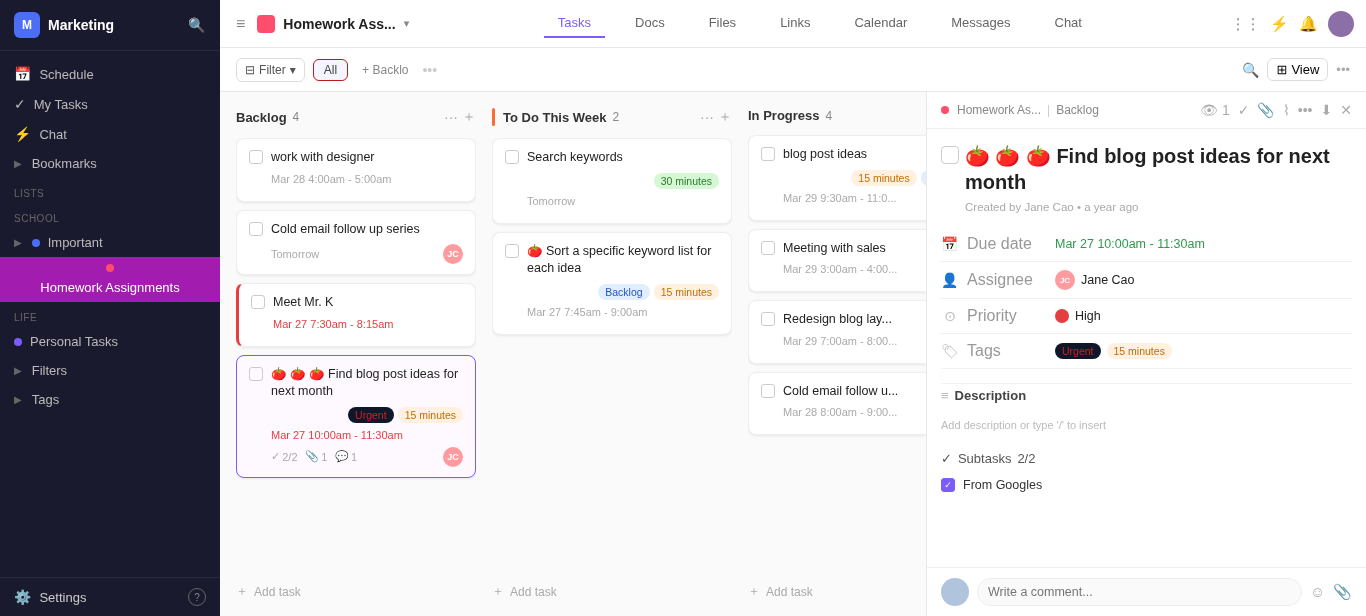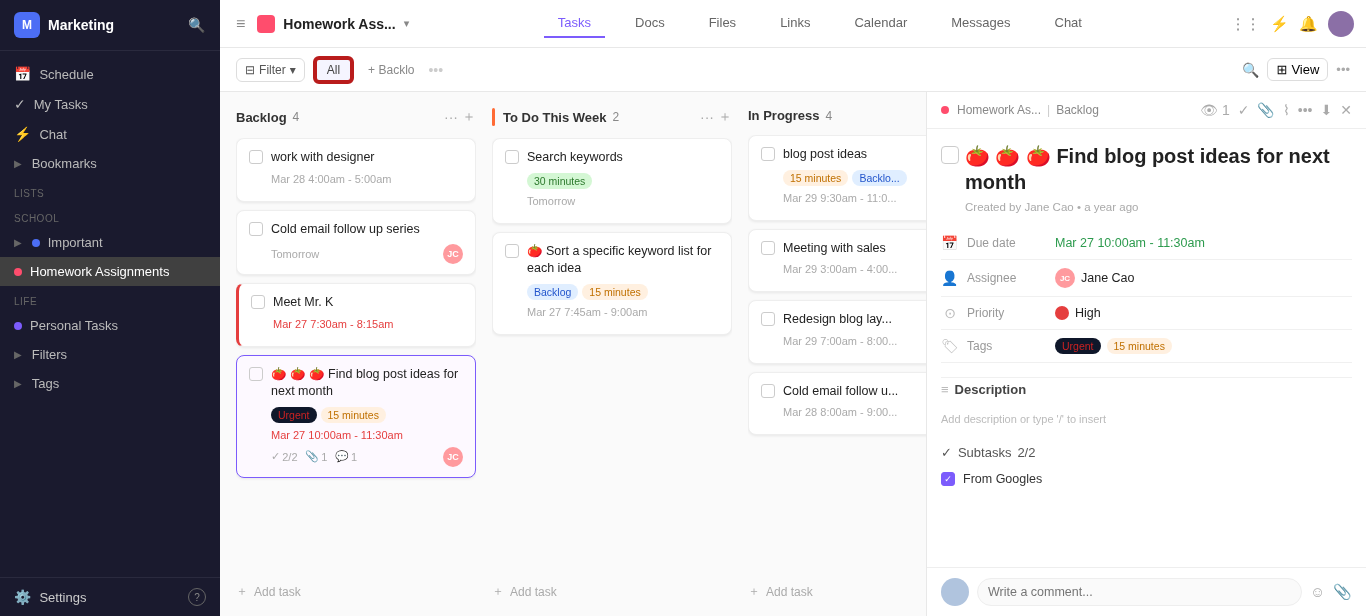--- a/index.html
+++ b/index.html
@@ -8,21 +8,21 @@
     
     .sidebar { width: 220px; background: #1a1a2e; color: #ccc; display: flex; flex-direction: column; flex-shrink: 0; height: 100%; }
     .sidebar-header { display: flex; align-items: center; padding: 12px 14px; gap: 8px; border-bottom: 1px solid #2a2a3e; }
     .sidebar-logo { width: 26px; height: 26px; background: #4c6ef5; border-radius: 6px; display: flex; align-items: center; justify-content: center; color: white; font-weight: bold; font-size: 12px; flex-shrink: 0; }
     .sidebar-title { color: #fff; font-weight: 600; font-size: 14px; }
     .sidebar-search { margin-left: auto; color: #888; cursor: pointer; font-size: 14px; }
     .sidebar-nav { padding: 8px 0; }
     .sidebar-item { display: flex; align-items: center; gap: 8px; padding: 7px 14px; color: #bbb; cursor: pointer; font-size: 13px; }
     .sidebar-item .icon { font-size: 14px; }
     .sidebar-section-label { padding: 10px 14px 4px; font-size: 10px; color: #666; text-transform: uppercase; letter-spacing: 0.5px; }
-    .sidebar-item.active { background: #404040; color: #fff; }
+    .sidebar-item.active { background: #a21caf; color: #fff; flex-direction: column; }
     .sidebar-item .dot { width: 8px; height: 8px; border-radius: 50%; flex-shrink: 0; }
     .sidebar-item .arrow { font-size: 10px; color: #666; margin-right: 2px; }
     .sidebar-footer { margin-top: auto; padding: 10px 14px; display: flex; align-items: center; gap: 8px; border-top: 1px solid #2a2a3e; }
     .sidebar-footer .icon { font-size: 14px; }
 
     
     .main { flex: 1; display: flex; flex-direction: column; overflow: hidden; }
 
     
     .topbar { height: 48px; display: flex; align-items: center; border-bottom: 1px solid #e8e8e8; padding: 0 12px; gap: 4px; flex-shrink: 0; }
@@ -33,21 +33,21 @@
     .chevron-down { color: #888; cursor: pointer; font-size: 11px; }
     .topbar-nav { display: flex; align-items: center; gap: 16px; margin: 0 auto; }
     .topbar-nav-item { padding: 6px 14px; color: #666; cursor: pointer; font-size: 13px; border-bottom: 2px solid transparent; }
     .topbar-nav-item.active { color: #7c5cfc; border-bottom: 2px solid #7c5cfc; font-weight: 500; }
     .topbar-right { display: flex; align-items: center; gap: 10px; color: #888; }
     .topbar-right .icon { cursor: pointer; font-size: 15px; }
 
     
     .toolbar { height: 44px; display: flex; align-items: center; padding: 0 16px; gap: 8px; border-bottom: 1px solid #e8e8e8; flex-shrink: 0; }
     .filter-btn { display: flex; align-items: center; gap: 4px; padding: 4px 8px; border: 1px solid #ddd; border-radius: 6px; cursor: pointer; color: #555; font-size: 12px; background: #fff; }
-    .tag-all { display: flex; align-items: center; gap: 4px; padding: 3px 10px; border: 4px solid #b91c1c; border-radius: 6px; background: #f5f5ff; color: #444; font-size: 12px; cursor: pointer; }
+    .tag-all { display: flex; align-items: center; gap: 4px; padding: 3px 10px; border: 1px solid #b91c1c; border-radius: 6px; background: #f5f5ff; color: #444; font-size: 12px; cursor: pointer; }
     .add-filter { display: flex; align-items: center; gap: 3px; color: #888; cursor: pointer; font-size: 12px; padding: 3px 6px; }
     .toolbar-right { margin-left: auto; display: flex; align-items: center; gap: 8px; }
     .toolbar-right .icon { color: #888; cursor: pointer; font-size: 14px; }
 
     
     .board { display: flex; flex: 1; overflow-x: auto; overflow-y: hidden; padding: 12px 16px; gap: 16px; background: #fafafa; }
 
     
     .column { width: 240px; flex-shrink: 0; display: flex; flex-direction: column; gap: 8px; }
     .column-header { display: flex; align-items: center; gap: 6px; padding: 4px 0; }
@@ -58,21 +58,21 @@
     .add-task { display: flex; align-items: center; gap: 6px; color: #aaa; cursor: pointer; font-size: 12px; padding: 4px 0; }
 
     
     .card { background: #fff; border-radius: 8px; padding: 10px 12px; box-shadow: 0 1px 3px rgba(0,0,0,0.08); border: 1px solid #eee; cursor: pointer; }
     .card.selected { border: 1.5px solid #7c5cfc; background: #fdf9ff; }
     .card-header { display: flex; align-items: flex-start; gap: 8px; margin-bottom: 6px; }
     .card-checkbox { width: 14px; height: 14px; border: 1.5px solid #ccc; border-radius: 3px; flex-shrink: 0; margin-top: 1px; }
     .card-title { font-size: 12.5px; color: #222; line-height: 1.4; flex: 1; }
     .card-time { font-size: 11px; color: #aaa; margin-bottom: 6px; margin-left: 22px; }
     .card-time.red { color: #e53e3e; }
-    .card-tags { display: flex; flex-wrap: wrap; gap: 4px; margin-bottom: 6px; margin-left: 22px; }
+    .card-tags { display: flex; flex-wrap: wrap; gap: 4px; margin-bottom: 6px; margin-left: 22px; justify-content: flex-end; }
     .tag { padding: 2px 7px; border-radius: 10px; font-size: 10.5px; font-weight: 500; }
     .tag.green { background: #d4f7d4; color: #2d7a2d; }
     .tag.orange { background: #fff0e0; color: #c07000; }
     .tag.blue { background: #e0eeff; color: #2255cc; }
     .tag.red { background: #0f172a; color: #cc2222; }
     .card-avatar { width: 20px; height: 20px; border-radius: 50%; background: #ff9a9e; margin-left: auto; flex-shrink: 0; overflow: hidden; display: flex; align-items: center; justify-content: center; font-size: 9px; color: white; font-weight: bold; }
     .card-meta { display: flex; align-items: center; gap: 8px; color: #aaa; font-size: 11px; }
     .card-meta span { display: flex; align-items: center; gap: 2px; }
     .left-border-red { border-left: 3px solid #e53e3e; }
 
@@ -82,21 +82,21 @@
     .detail-panel-breadcrumb { display: flex; align-items: center; gap: 6px; font-size: 12px; color: #888; }
     .detail-panel-breadcrumb .sep { color: #ccc; }
     .detail-panel-actions { margin-left: auto; display: flex; align-items: center; gap: 8px; color: #aaa; font-size: 14px; }
     .detail-panel-body { flex: 1; overflow-y: auto; padding: 14px; }
     .detail-title { font-size: 20px; font-weight: 700; color: #222; line-height: 1.3; margin-bottom: 6px; display: flex; align-items: flex-start; gap: 6px; }
     .detail-title-checkbox { width: 18px; height: 18px; border: 1.5px solid #ccc; border-radius: 4px; flex-shrink: 0; margin-top: 3px; }
     .detail-created { font-size: 11.5px; color: #aaa; margin-bottom: 14px; margin-left: 24px; }
     .detail-fields { display: flex; flex-direction: column; gap: 0; margin-bottom: 14px; }
     .detail-field { display: flex; align-items: center; gap: 8px; padding: 8px 0; border-bottom: 1px solid #f0f0f0; }
     .detail-field-icon { width: 18px; color: #bbb; font-size: 14px; flex-shrink: 0; text-align: center; }
-    .detail-field-label { width: 80px; font-size: 12px; color: #999; flex-shrink: 0; }
+    .detail-field-label { width: 80px; font-size: 16px; color: #999; flex-shrink: 0; }
     .detail-field-value { font-size: 12.5px; color: #222; display: flex; align-items: center; gap: 6px; }
     .detail-field-value.green { color: #2d9b4e; font-weight: 500; }
     .detail-section { margin-bottom: 12px; }
     .detail-section-title { display: flex; align-items: center; gap: 6px; font-size: 13px; font-weight: 600; color: #444; margin-bottom: 8px; }
     .detail-section-title .icon { color: #bbb; }
     .detail-desc-placeholder { font-size: 11px; color: #bbb; padding: 8px 0; }
     .detail-subtasks-header { display: flex; align-items: center; gap: 6px; font-size: 13px; color: #555; margin-bottom: 8px; }
     .detail-subtask-item { display: flex; align-items: center; gap: 8px; padding: 4px 0; font-size: 12.5px; color: #333; }
     .detail-subtask-checkbox { width: 14px; height: 14px; border: 1.5px solid #7c5cfc; border-radius: 3px; flex-shrink: 0; background: #7c5cfc; display: flex; align-items: center; justify-content: center; color: white; font-size: 9px; }
     .detail-comment { display: flex; align-items: center; gap: 8px; padding: 10px 14px; border-top: 1px solid #eee; flex-shrink: 0; }

